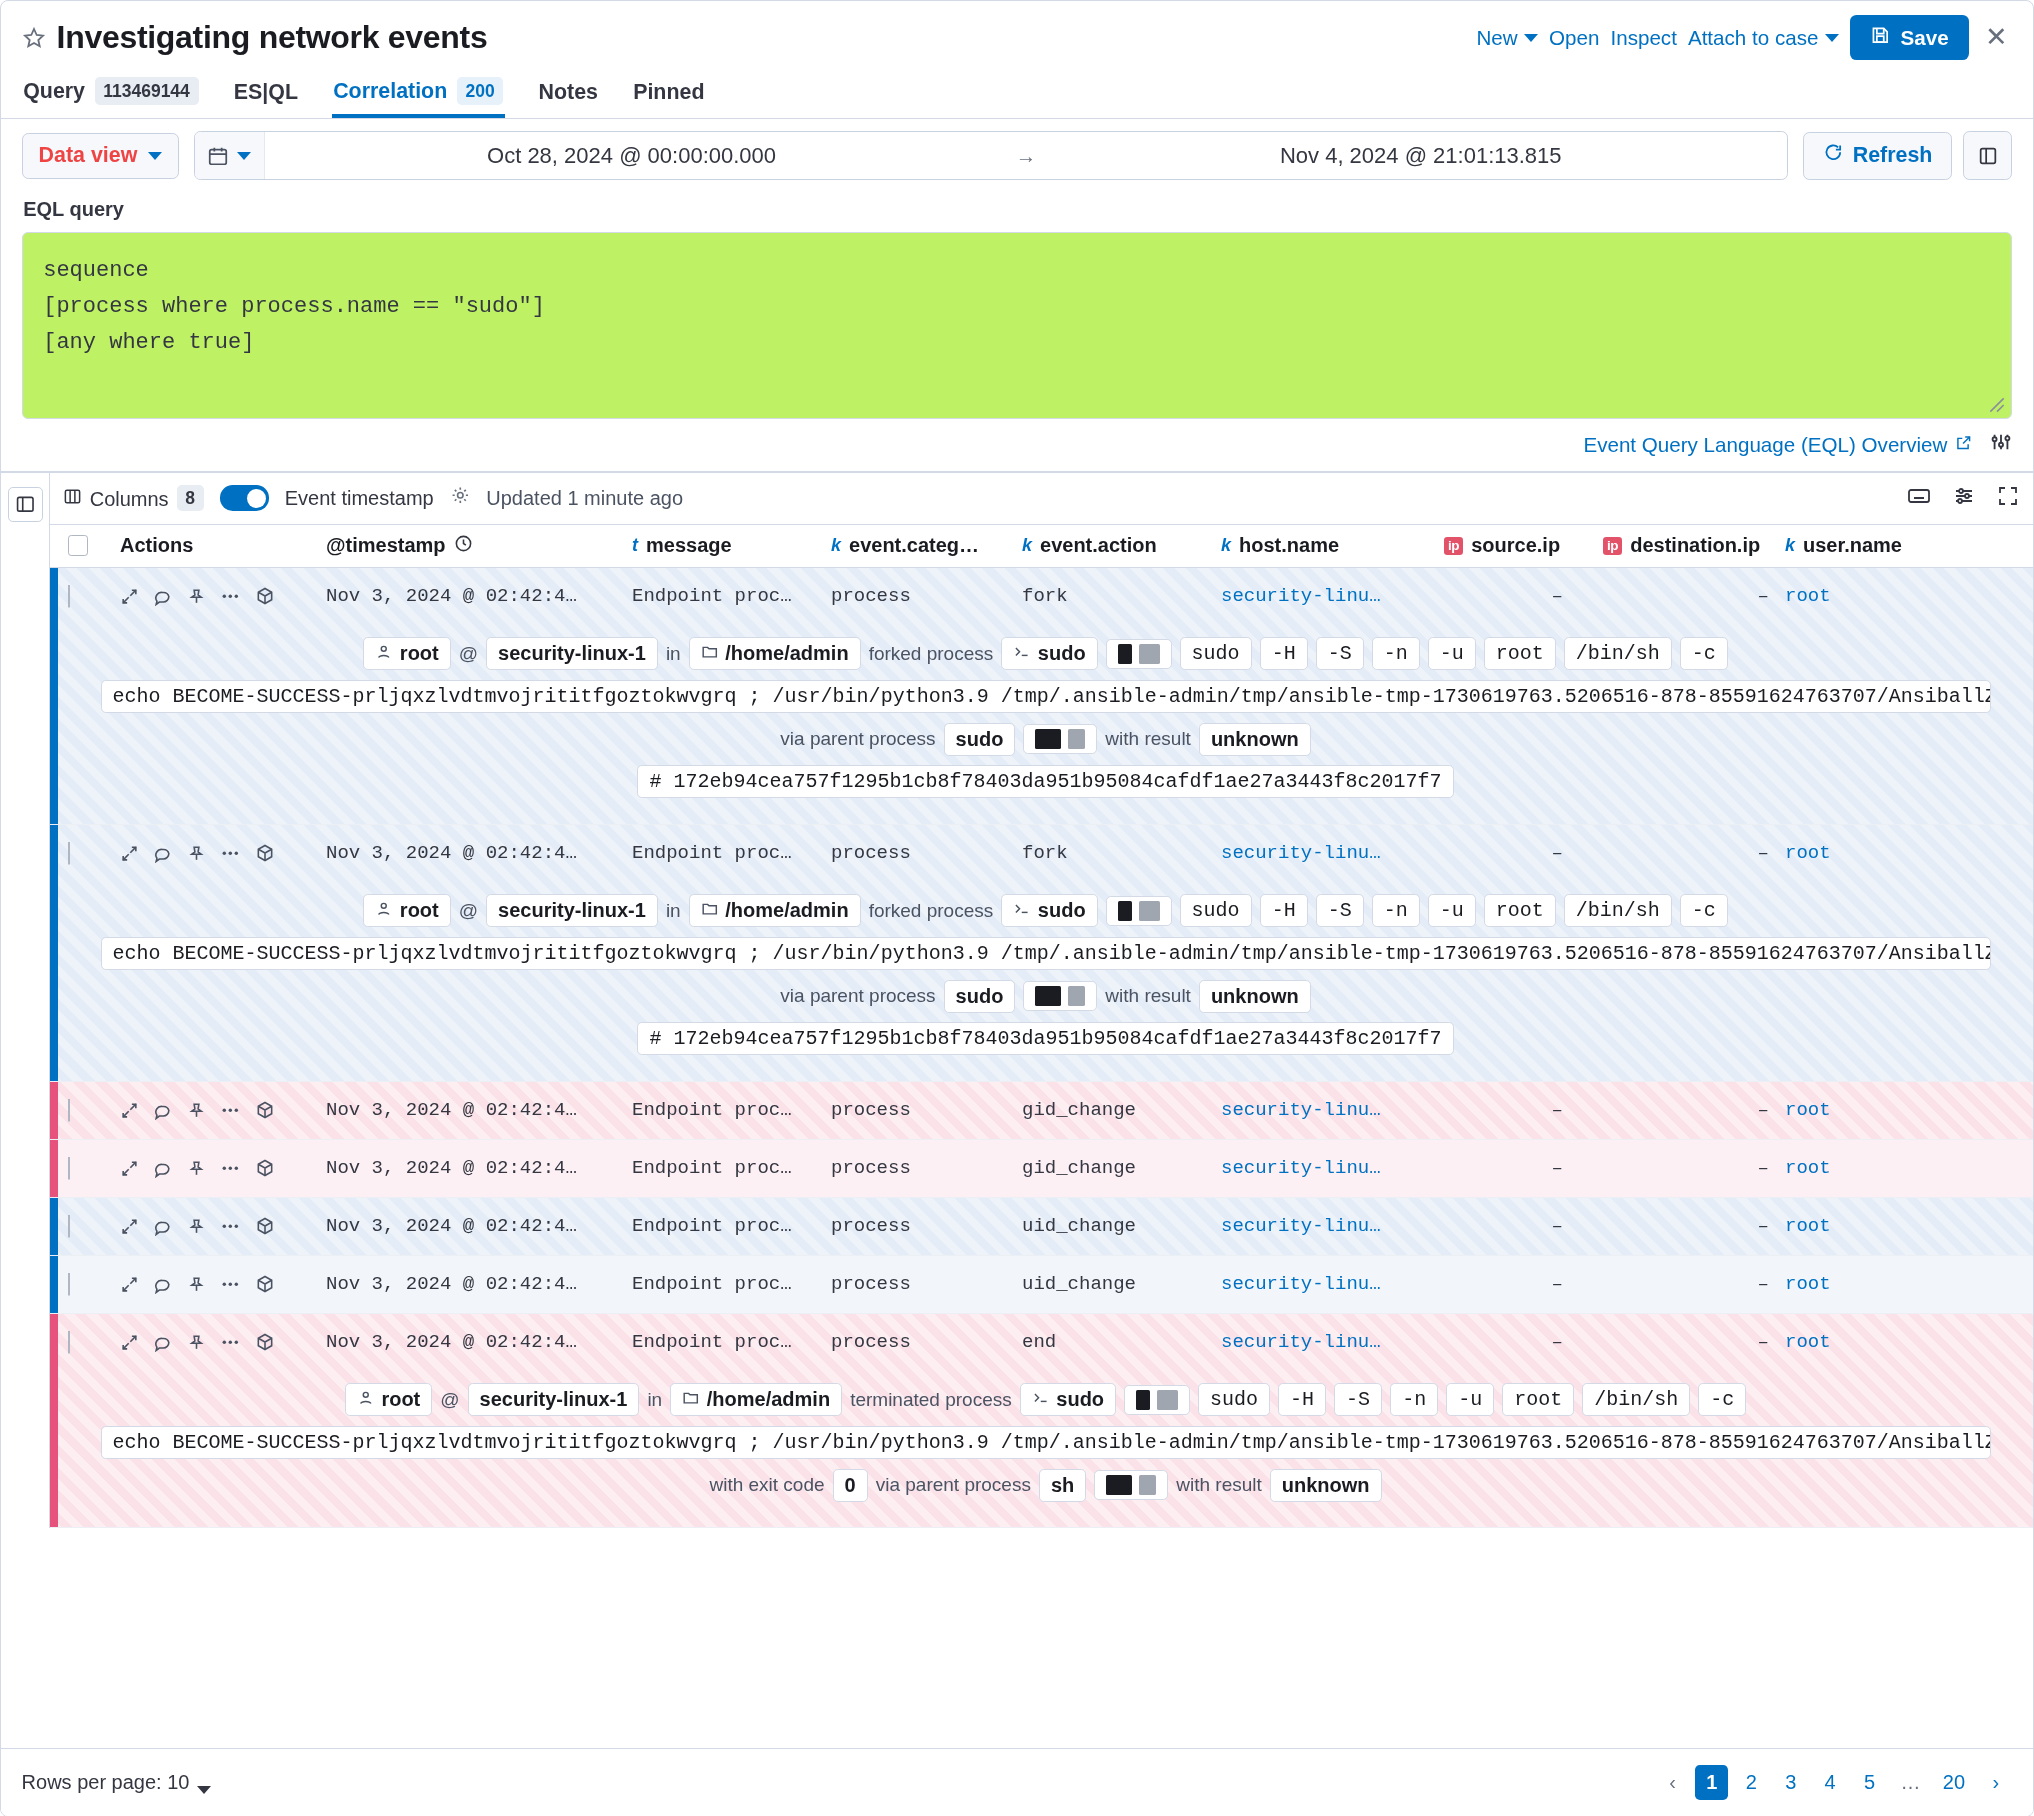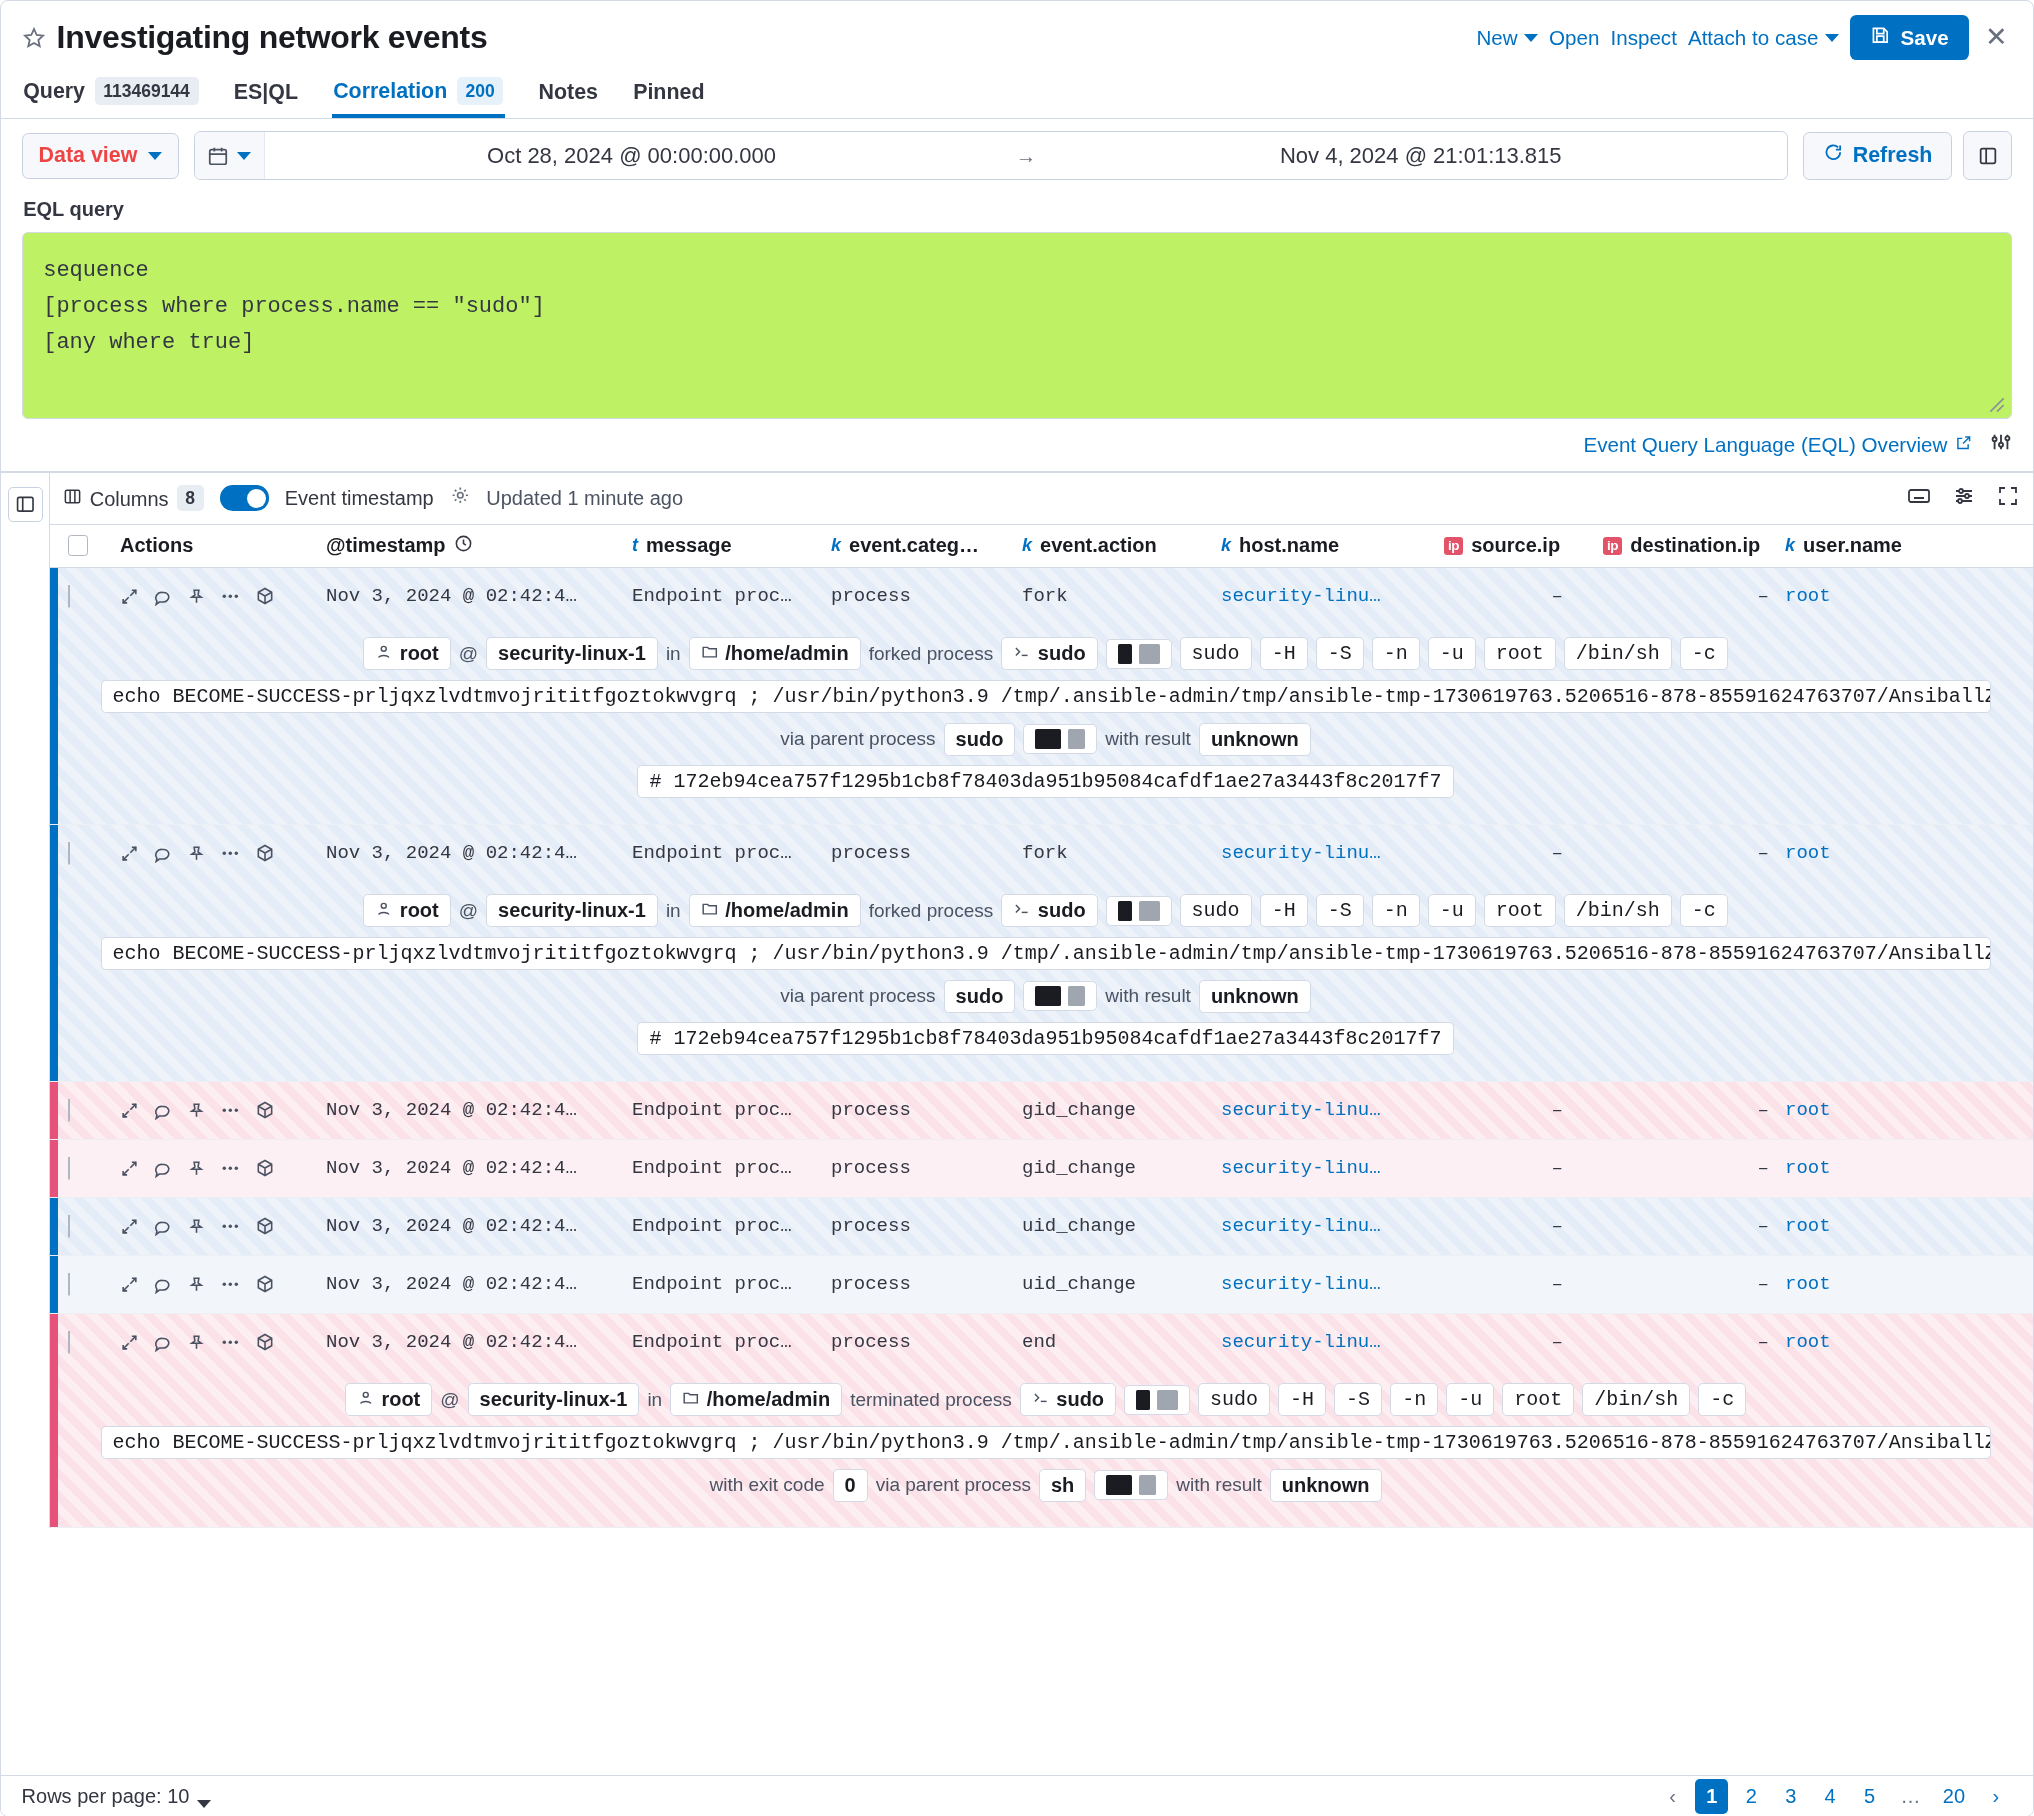--- a/index.html
+++ b/index.html
@@ -203,21 +203,21 @@
   }
   .pill.mono { font-family:"Liberation Mono", monospace; font-weight:400;}
   .plainword { font-size:19px; color:#4b5362; }
   .pill.wide { font-family:"Liberation Mono", monospace; font-size:20px; font-weight:400; max-width:1890px; overflow:hidden; white-space:nowrap;}
   .redact { display:inline-block; height:20.6px; border-radius:1.6px; }
   .redact.dark { background:#1a1c21; }
   .redact.grey { background:#a0a6b0; }
 
   
   .footer {
-    position:absolute; left:0; right:0; bottom:0; height:41px;
+    position:absolute; left:0; right:0; bottom:0; height:68px;
     border-top:1.6px solid #d3dae6; background:#fff;
     display:flex; align-items:center; padding: 0 20.6px;
     font-size:20px; color:#343741;
   }
   .pager { margin-left:auto; display:flex; align-items:center; gap:6.4px; }
   .pg {
     min-width:33px; height:35px; border-radius:4.8px;
     display:flex;align-items:center;justify-content:center;
     color:#0071c2; cursor:pointer; padding:0 8px;
   }

